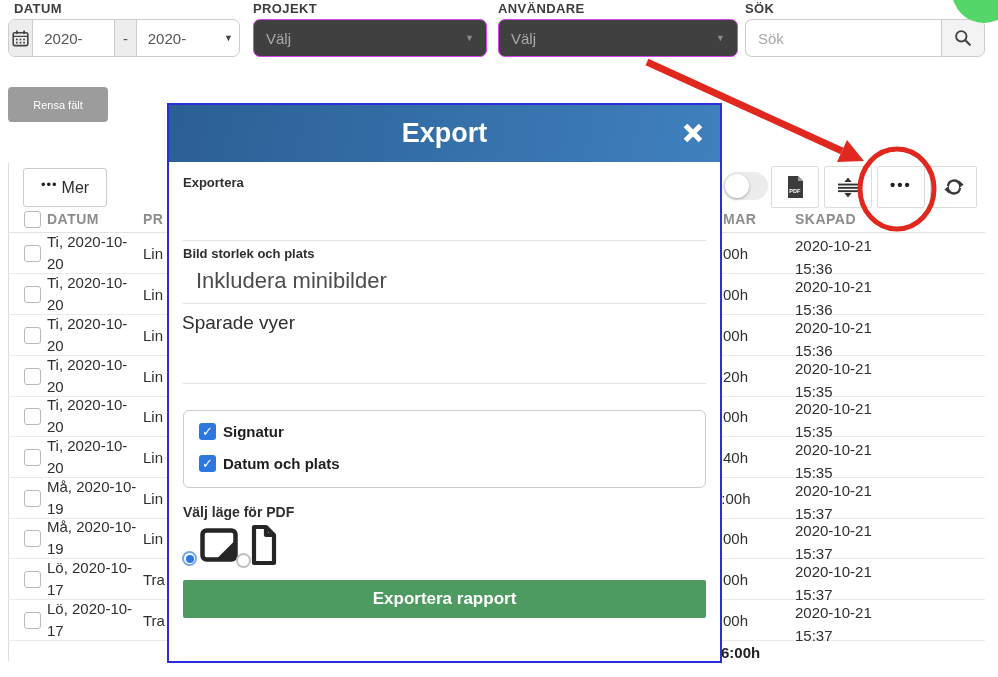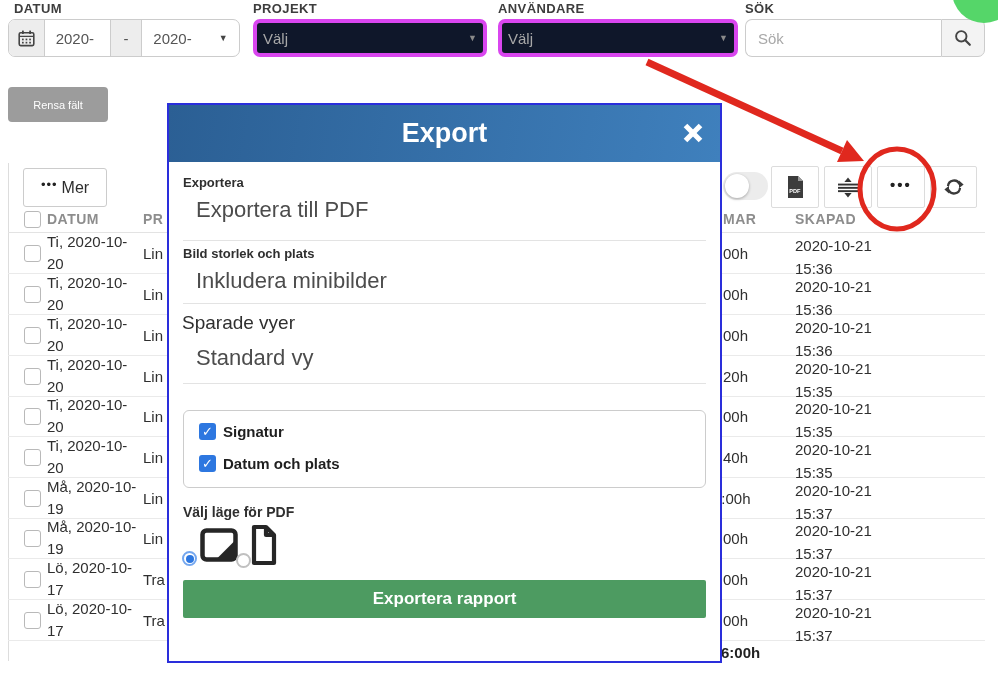--- a/index.html
+++ b/index.html
@@ -8,24 +8,24 @@
   #page { position:relative; width:998px; height:677px; overflow:hidden; background:#fff; }
 
   
   .flabel { position:absolute; top:1px; font-size:13px; font-weight:bold; color:#3d3d3d; letter-spacing:.4px; }
   .dategroup { position:absolute; left:8px; top:19px; width:232px; height:38px; border:1px solid #ccc;
                border-radius:7px; background:#fff; display:flex; overflow:hidden; }
   .seg { display:flex; align-items:center; justify-content:center; height:100%; }
   .seg.cal   { width:36px; background:#ededed; border-right:1px solid #ccc; }
   .seg.dash  { width:33px; background:#ededed; border-left:1px solid #ccc; border-right:1px solid #ccc; color:#555; font-size:15px; }
   .seg.caret { width:32px; color:#444; font-size:9px; }
-  .dateinp { width:65px; border:none; outline:none; background:transparent; font:15px "Liberation Sans","DejaVu Sans",sans-serif;
+  .dateinp { width:81px; border:none; outline:none; background:transparent; font:15px "Liberation Sans","DejaVu Sans",sans-serif;
              color:#555; padding-left:11px; }
-  .selectbox { position:absolute; top:19px; height:38px; border:4px solid #d946ef; border-radius:7px; background:#0f172a;
-               display:flex; align-items:center; justify-content:space-between; padding:0 6px; font-size:15px; color:#a8a8a8; }
+  .selectbox { position:absolute; top:19px; height:38px; border:1px solid #d946ef; border-radius:7px; background:#404040;
+               display:flex; align-items:center; justify-content:space-between; padding:0 12px; font-size:15px; color:#a8a8a8; }
   .selectbox .sel-caret { color:#8a8a8a; font-size:9px; }
   .sokwrap { position:absolute; left:745px; top:19px; display:flex; }
   .sokinput { width:196px; height:38px; border:1px solid #ccc; border-right:none; border-radius:7px 0 0 7px;
               font:15px "Liberation Sans","DejaVu Sans",sans-serif; padding-left:12px; color:#555; outline:none; }
   .sokinput::placeholder { color:#a8a8a8; }
   .sokbtn { width:44px; height:38px; background:#f3f3f3; border:1px solid #ccc; border-radius:0 7px 7px 0;
             display:flex; align-items:center; justify-content:center; cursor:pointer; }
   .rensa { position:absolute; left:8px; top:87px; width:100px; height:35px; background:#9c9c9c; color:#fff;
            font-size:11px; border-radius:4px; display:flex; align-items:center; justify-content:center; cursor:pointer; }
   .greendot { position:absolute; left:952px; top:-41px; width:64px; height:64px; border-radius:50%; background:#55d669; z-index:31; }
@@ -317,29 +317,27 @@
   <div class="modal">
     <div class="modal-h">
       <div class="modal-title">Export</div>
       <svg class="modal-close" viewBox="0 0 22 22">
         <line x1="3.5" y1="3.5" x2="18.5" y2="18.5" stroke="#fff" stroke-width="5.2"></line>
         <line x1="18.5" y1="3.5" x2="3.5" y2="18.5" stroke="#fff" stroke-width="5.2"></line>
       </svg>
     </div>
 
     <div class="m-lbl" style="top:70px">Exportera</div>
-    <div class="m-val" style="top:92px">Exportera till PDF</div>
     <div class="m-sep" style="top:135px"></div>
 
     <div class="m-lbl" style="top:141px">Bild storlek och plats</div>
     <div class="m-val" style="top:163px">Inkludera minibilder</div>
     <div class="m-sep" style="top:198px"></div>
 
     <div class="m-sparade">Sparade vyer</div>
-    <div class="m-val" style="top:240px">Standard vy</div>
     <div class="m-sep" style="top:278px"></div>
 
     <div class="m-panel">
       <div class="m-chk" style="top:12px">
         <span class="m-cbx">✓</span>
         <span class="m-chk-lbl">Signatur</span>
       </div>
       <div class="m-chk" style="top:44px">
         <span class="m-cbx">✓</span>
         <span class="m-chk-lbl">Datum och plats</span>

